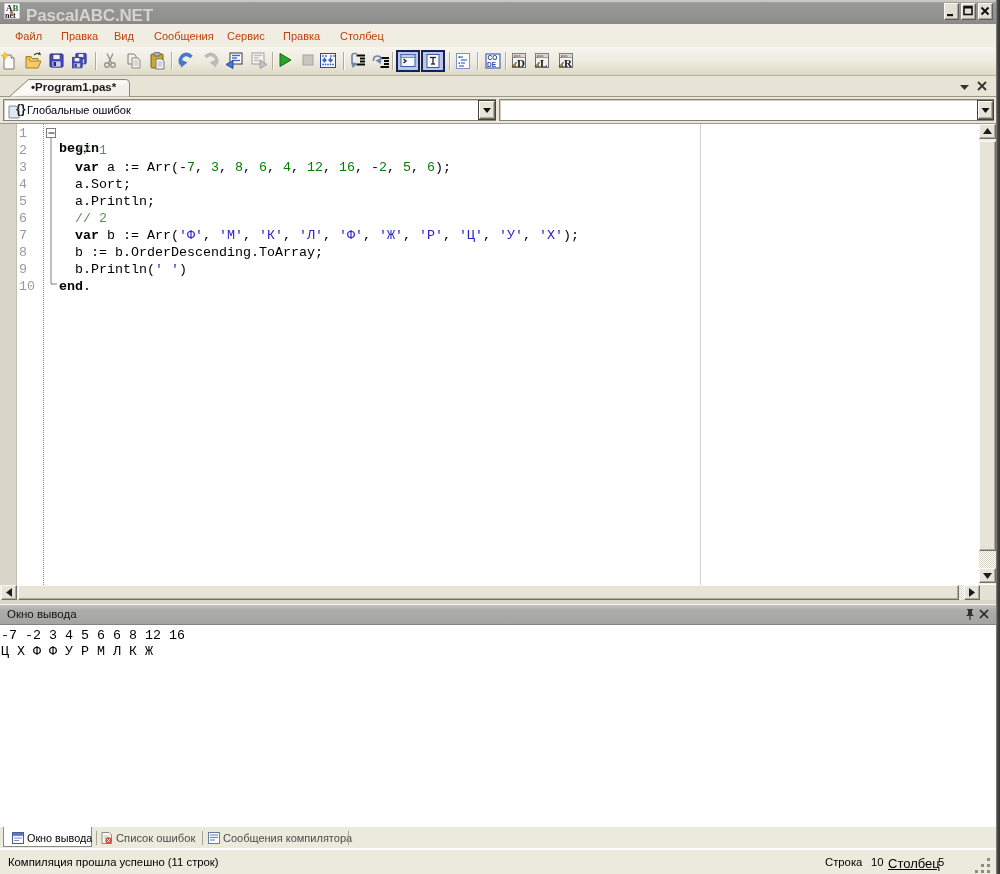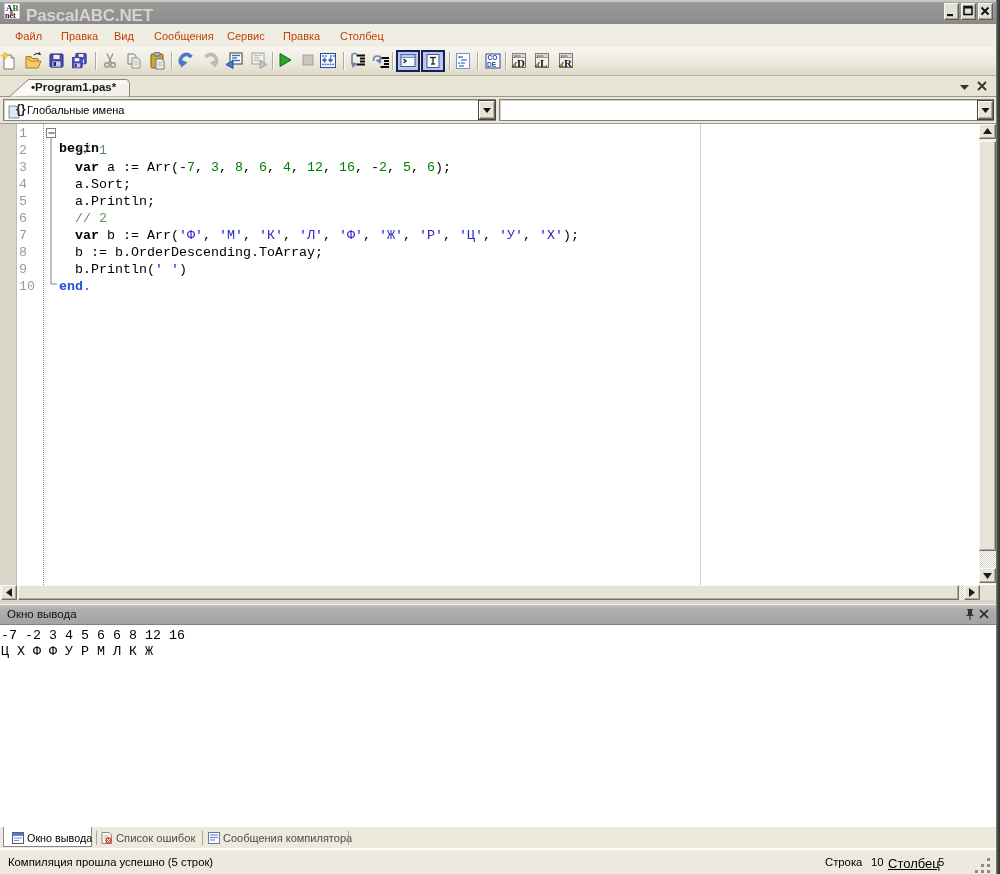--- a/index.html
+++ b/index.html
@@ -274,21 +274,21 @@
 <svg class="abs" style="left:479px;top:101px" width="16" height="18">
     <path d="M4 7 L12 7 L8 12 Z" fill="#111"></path>
   </svg>
 <svg class="abs" style="left:978px;top:101px" width="15" height="18">
     <path d="M3.5 7 L11.5 7 L7.5 12 Z" fill="#111"></path>
   </svg>
 <svg class="abs" style="left:8px;top:105px" width="12" height="14">
     <path d="M1 1 L8 1 L11 4 L11 13 L1 13 Z" fill="#dfe7ef" stroke="#7b8ba3" stroke-width="1"></path>
   </svg>
 <div class="abs" style="left:16px;top:102px;font-size:12.5px;font-weight:bold;color:#222;">{}</div>
-<div class="abs" style="left:27px;top:104px;font-size:11px;color:#000;">Глобальные имена</div>
+<div class="abs" style="left:27px;top:104px;font-size:11px;color:#000;">Глобальные ошибок</div>
 
 <div class="abs" style="left:0;top:123px;width:996px;height:462px;background:#fff;border-top:1px solid #9a988d;box-sizing:border-box;"></div>
 <div class="abs" style="left:0;top:124px;width:17px;height:461px;background:#d9d5c9;border-right:1px solid #c2beb1;box-sizing:border-box;"></div>
 <div class="abs" style="left:700px;top:124px;width:1px;height:461px;background:#d0d0d0;"></div>
 <div class="abs" style="left:43px;top:124px;width:1px;height:461px;background-image:repeating-linear-gradient(180deg,#888 0,#888 1px,transparent 1px,transparent 2px);"></div>
 <div class="abs mono" style="left:19px;top:125px;height:17px;line-height:17px;color:#999c96;">1</div>
 <div class="abs mono" style="left:19px;top:142px;height:17px;line-height:17px;color:#999c96;">2</div>
 <div class="abs mono" style="left:19px;top:159px;height:17px;line-height:17px;color:#999c96;">3</div>
 <div class="abs mono" style="left:19px;top:176px;height:17px;line-height:17px;color:#999c96;">4</div>
 <div class="abs mono" style="left:19px;top:193px;height:17px;line-height:17px;color:#999c96;">5</div>
@@ -299,21 +299,21 @@
 <div class="abs mono" style="left:19px;top:278px;height:17px;line-height:17px;color:#999c96;">10</div>
 <div class="abs mono" style="left:59px;top:125px;height:17px;line-height:17px;color:#000;margin-top:15px;"><b>begin</b></div>
 <div class="abs mono" style="left:59px;top:142px;height:17px;line-height:17px;color:#000;">  <span style="color:#5f8f5f;">// 1</span></div>
 <div class="abs mono" style="left:59px;top:159px;height:17px;line-height:17px;color:#000;">  <b>var</b> a := Arr(-<span style="color:#008000;">7</span>, <span style="color:#008000;">3</span>, <span style="color:#008000;">8</span>, <span style="color:#008000;">6</span>, <span style="color:#008000;">4</span>, <span style="color:#008000;">12</span>, <span style="color:#008000;">16</span>, -<span style="color:#008000;">2</span>, <span style="color:#008000;">5</span>, <span style="color:#008000;">6</span>);</div>
 <div class="abs mono" style="left:59px;top:176px;height:17px;line-height:17px;color:#000;text-align:right;">  a.Sort;</div>
 <div class="abs mono" style="left:59px;top:193px;height:17px;line-height:17px;color:#000;">  a.Println;</div>
 <div class="abs mono" style="left:59px;top:210px;height:17px;line-height:17px;color:#000;">  <span style="color:#5f8f5f;">// 2</span></div>
 <div class="abs mono" style="left:59px;top:227px;height:17px;line-height:17px;color:#000;">  <b>var</b> b := Arr(<span style="color:#2a24c8;">'Ф'</span>, <span style="color:#2a24c8;">'М'</span>, <span style="color:#2a24c8;">'К'</span>, <span style="color:#2a24c8;">'Л'</span>, <span style="color:#2a24c8;">'Ф'</span>, <span style="color:#2a24c8;">'Ж'</span>, <span style="color:#2a24c8;">'Р'</span>, <span style="color:#2a24c8;">'Ц'</span>, <span style="color:#2a24c8;">'У'</span>, <span style="color:#2a24c8;">'Х'</span>);</div>
 <div class="abs mono" style="left:59px;top:244px;height:17px;line-height:17px;color:#000;">  b := b.OrderDescending.ToArray;</div>
 <div class="abs mono" style="left:59px;top:261px;height:17px;line-height:17px;color:#000;">  b.Println(<span style="color:#2a24c8;">' '</span>)</div>
-<div class="abs mono" style="left:59px;top:278px;height:17px;line-height:17px;color:#1d4ed8;"><b>end</b>.</div>
+<div class="abs mono" style="left:59px;top:278px;height:17px;line-height:17px;color:#000000;"><b>end</b>.</div>
 
 <svg class="abs" style="left:45px;top:127px;" width="20" height="162">
   <rect x="1.5" y="1.5" width="9" height="9" fill="#fff" stroke="#7d7d7d"></rect>
   <line x1="3.5" y1="6" x2="9.5" y2="6" stroke="#222" stroke-width="1"></line>
   <line x1="6" y1="11" x2="6" y2="157" stroke="#808080" stroke-width="1"></line>
   <path d="M6 157 L12 157" stroke="#808080" stroke-width="1" fill="none"></path>
 </svg>
 
 <div class="abs" style="left:979px;top:124px;width:17px;height:460px;background:#f0eee6;"></div>
 <div class="abs sbtn" style="left:979px;top:124px;width:17px;height:15px;"></div>
@@ -385,21 +385,21 @@
     <g stroke="#6888c8" stroke-width="1.1">
       <line x1="2" y1="3" x2="10" y2="3"></line>
       <line x1="2" y1="5.5" x2="10" y2="5.5"></line>
       <line x1="2" y1="8" x2="7" y2="8"></line>
     </g>
   </svg>
 <div class="abs" style="left:223px;top:832px;font-size:11px;color:#4c4c48;">Сообщения компилятора</div>
 <div class="abs" style="left:348px;top:831px;width:1px;height:14px;background:#a9a699;"></div>
 
 <div class="abs" style="left:0;top:848px;width:1000px;height:26px;background:#ece9dd;border-top:2px solid #fff;box-sizing:border-box;"></div>
-<div class="abs" style="left:8px;top:856px;font-size:11.3px;color:#000;">Компиляция прошла успешно (5 строк)</div>
+<div class="abs" style="left:8px;top:856px;font-size:11.3px;color:#000;">Компиляция прошла успешно (11 строк)</div>
 <div class="abs" style="left:825px;top:856px;font-size:11.3px;color:#000;">Строка</div>
 <div class="abs" style="left:871px;top:856px;font-size:11.3px;color:#000;">10</div>
 <div class="abs" style="left:888px;top:856px;font-size:13px;color:#000;text-decoration:underline;">Столбец</div>
 <div class="abs" style="left:938px;top:856px;font-size:11.3px;color:#000;">5</div>
 <svg class="abs" style="left:975px;top:857px" width="18" height="16">
   <g fill="#8e8c82">
       <rect x="12" y="1" width="3" height="3"></rect>
       <rect x="12" y="7" width="3" height="3"></rect>
       <rect x="12" y="13" width="3" height="3"></rect>
       <rect x="6" y="7" width="3" height="3"></rect>

